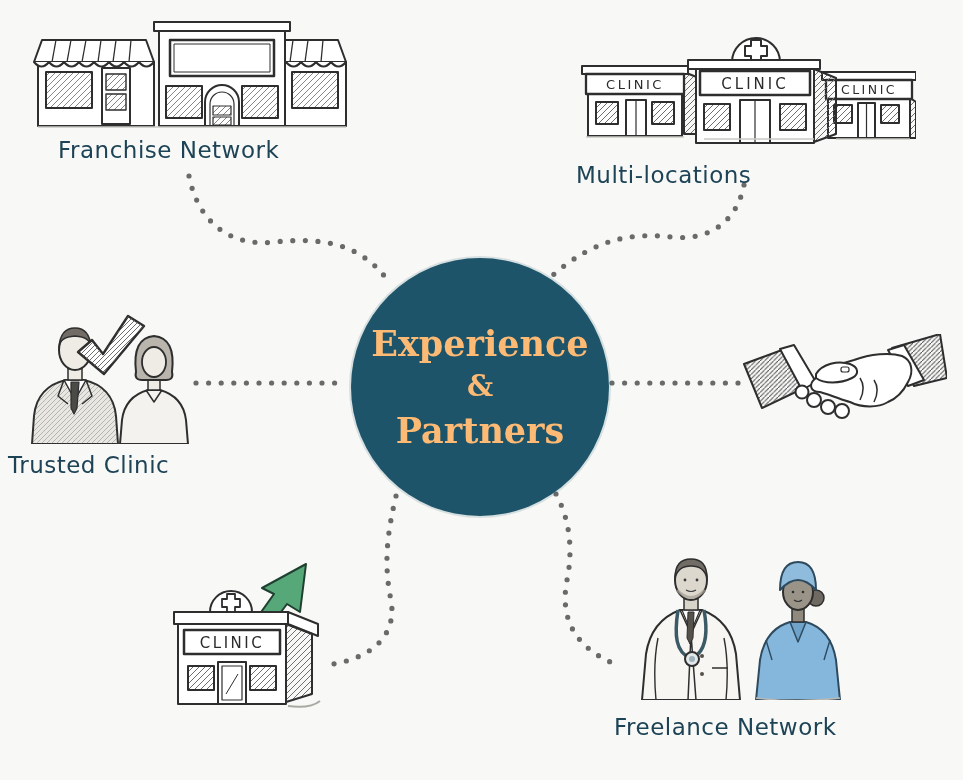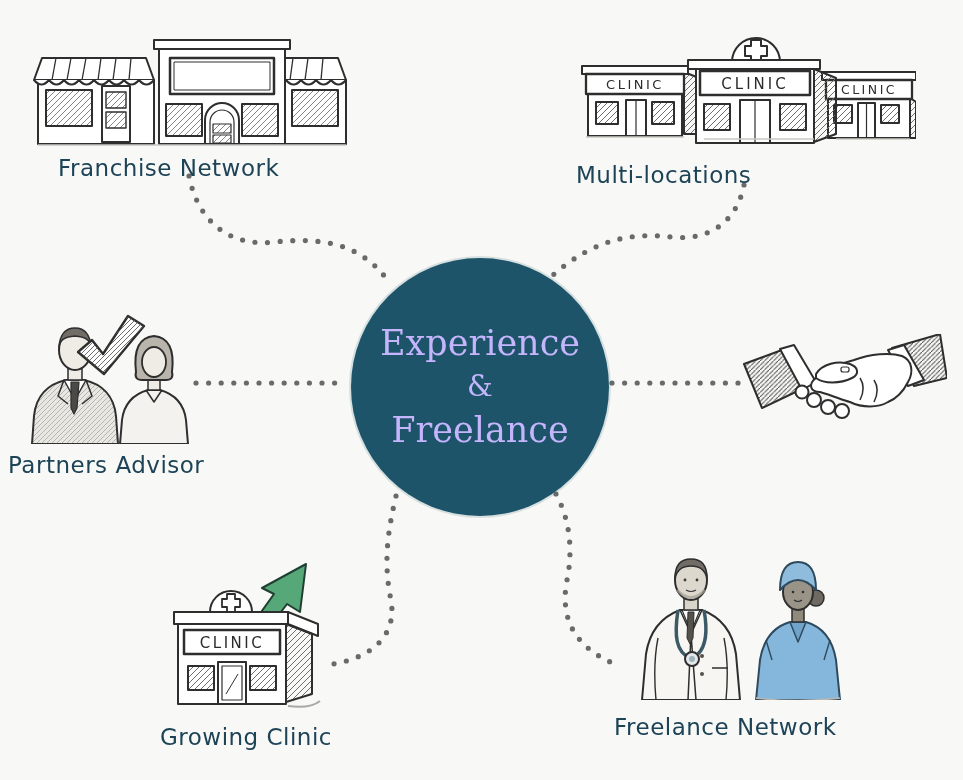--- a/index.html
+++ b/index.html
@@ -5,42 +5,42 @@
   html,body{margin:0;padding:0;}
   body{background:#f8f8f6;font-family:"DejaVu Sans",sans-serif;}
   .canvas{position:relative;width:963px;height:780px;background:#f8f8f6;overflow:hidden;}
   .connectors{position:absolute;left:0;top:0;width:963px;height:780px;pointer-events:none;}
   .node{position:absolute;display:flex;flex-direction:column;align-items:flex-start;}
   .node svg{display:block;}
   .node-label{color:#1d4356;font-size:23px;letter-spacing:.5px;white-space:nowrap;text-align:center;}
   .center-circle{position:absolute;left:351px;top:258px;width:258px;height:258px;border-radius:50%;
     background:#1e5469;display:flex;flex-direction:column;align-items:center;justify-content:center;
     box-shadow:0 0 0 2px rgba(30,84,105,.15);}
-  .center-line{font-family:"DejaVu Serif",serif;font-weight:normal;color:#c4b5fd;line-height:1.35;}
+  .center-line{font-family:"DejaVu Serif",serif;font-weight:bold;color:#fdba74;line-height:1.35;}
   .center-line.big{font-size:35px;}
   .center-line.amp{font-size:29px;}
   .sign-text{font-family:"DejaVu Sans",sans-serif;fill:#2b2b2b;font-weight:500;}
 </style>
 </head>
 <body>
 
 <div class="canvas">
 
   <svg class="connectors" viewBox="0 0 963 780">
     <g fill="none" stroke="#6a6a6a" stroke-width="5.2" stroke-linecap="round" stroke-dasharray="0 12.6">
       <path d="M189,176 C198,222 230,247 274,242 C316,238 356,240 386,278"></path>
       <path d="M744,185 C737,221 710,241 672,237 C636,233 598,236 553,275"></path>
       <path d="M196,383 L340,383"></path>
       <path d="M612,383 L748,383"></path>
       <path d="M396,496 C388,530 383,562 391,600 C397,634 374,657 333,664"></path>
       <path d="M556,494 C568,516 574,546 567,580 C560,616 572,648 620,666"></path>
     </g>
   </svg>
 
-  <div class="node" style="left:32px;top:24px;width:320px;">
+  <div class="node" style="left:32px;top:6px;width:320px;">
     <svg width="320" height="126" viewBox="0 0 320 126">
       <defs>
         <pattern id="hA" width="6" height="6" patternUnits="userSpaceOnUse">
           <path d="M0,6 L6,0" stroke="#777" stroke-width="0.9"></path>
         </pattern>
       </defs>
       <g stroke="#2e2e2e" stroke-width="2" fill="#ffffff" stroke-linejoin="round">
 
         <rect x="6" y="56" width="116" height="64"></rect>
         <rect x="14" y="66" width="46" height="36" fill="url(#hA)"></rect>
@@ -157,21 +157,21 @@
         <path d="M63,70 L71,70 L69,96 L66,102 L63,96 Z" fill="#4a4a46" stroke-width="1.2"></path>
         <path d="M56,68 L50,84 L60,92 M78,68 L84,84 L74,92" fill="none" stroke-width="1.5"></path>
         <rect x="60" y="54" width="14" height="14" fill="#efece6" stroke-width="1.5"></rect>
         <ellipse cx="67" cy="38" rx="16" ry="20" fill="#efece6" stroke-width="2"></ellipse>
         <path d="M51,36 Q52,16 67,16 Q82,16 83,36 Q83,25 67,24 Q51,25 51,36 Z" fill="#716d66" stroke-width="1.5"></path>
 
         <polygon points="70,40 84,28 95,42 120,4 136,14 96,62" fill="#ffffff" stroke-width="2.4"></polygon>
         <polygon points="70,40 84,28 95,42 120,4 136,14 96,62" fill="url(#hC)" stroke="none" opacity="0.85"></polygon>
       </g>
     </svg>
-    <div class="node-label" style="margin-top:8px;">Partners Advisor</div>
+    <div class="node-label" style="margin-top:8px;">Trusted Clinic</div>
   </div>
 
   <div class="node" style="left:742px;top:334px;width:208px;">
     <svg width="205" height="102" viewBox="0 0 205 102">
       <defs>
         <pattern id="hD" width="4.5" height="4.5" patternUnits="userSpaceOnUse">
           <path d="M0,4.5 L4.5,0" stroke="#4c4c4c" stroke-width="1"></path>
         </pattern>
       </defs>
       <g stroke="#2e2e2e" stroke-width="2" stroke-linejoin="round">
@@ -212,21 +212,20 @@
         <rect x="24" y="74" width="96" height="24" stroke-width="2.5"></rect>
         <rect x="28" y="110" width="26" height="24" fill="url(#hE)"></rect>
         <rect x="90" y="110" width="26" height="24" fill="url(#hE)"></rect>
         <rect x="58" y="106" width="28" height="42"></rect>
         <rect x="62" y="110" width="20" height="34" stroke-width="1.2" fill="none"></rect>
         <path d="M66,138 L78,118" stroke-width="1" fill="none"></path>
         <path d="M128,150 Q150,153 160,145" stroke="#a9a9a4" stroke-width="2" fill="none"></path>
       </g>
       <text class="sign-text" x="72" y="92" font-size="15" letter-spacing="2.5" text-anchor="middle">CLINIC</text>
     </svg>
-    <div class="node-label" style="margin-top:12px;">Growing Clinic</div>
   </div>
 
   <div class="node" style="left:614px;top:548px;width:245px;">
     <svg width="245" height="152" viewBox="0 0 245 152">
       <g stroke="#2e2e2e" stroke-linejoin="round">
 
         <path d="M28,152 L32,106 C36,80 50,68 66,62 L88,62 C104,68 118,80 122,106 L126,152 Z" fill="#f7f6f2" stroke-width="2"></path>
         <path d="M44,90 C40,110 40,130 42,152 M110,90 C114,110 114,130 112,152" fill="none" stroke-width="1.4"></path>
         <polygon points="68,62 86,62 77,84" fill="#ffffff" stroke-width="1.2"></polygon>
         <path d="M66,62 L77,86 L88,62 M77,86 L74,152 M77,86 L82,152" fill="none" stroke-width="1.5"></path>
@@ -257,16 +256,16 @@
         <path d="M166,42 Q166,14 184,14 Q202,14 202,42 Q193,32 184,32 Q175,32 166,42 Z" fill="#8fbcdc" stroke="#2e4a5e" stroke-width="2"></path>
         <path d="M142,150 Q184,155 226,150" stroke="#b9b9b4" stroke-width="1.5" fill="none"></path>
       </g>
     </svg>
     <div class="node-label" style="margin-top:14px;">Freelance Network</div>
   </div>
 
   <div class="center-circle">
     <div class="center-line big">Experience</div>
     <div class="center-line amp">&amp;</div>
-    <div class="center-line big">Freelance</div>
+    <div class="center-line big">Partners</div>
   </div>
 
 </div>
 
 </body></html>

